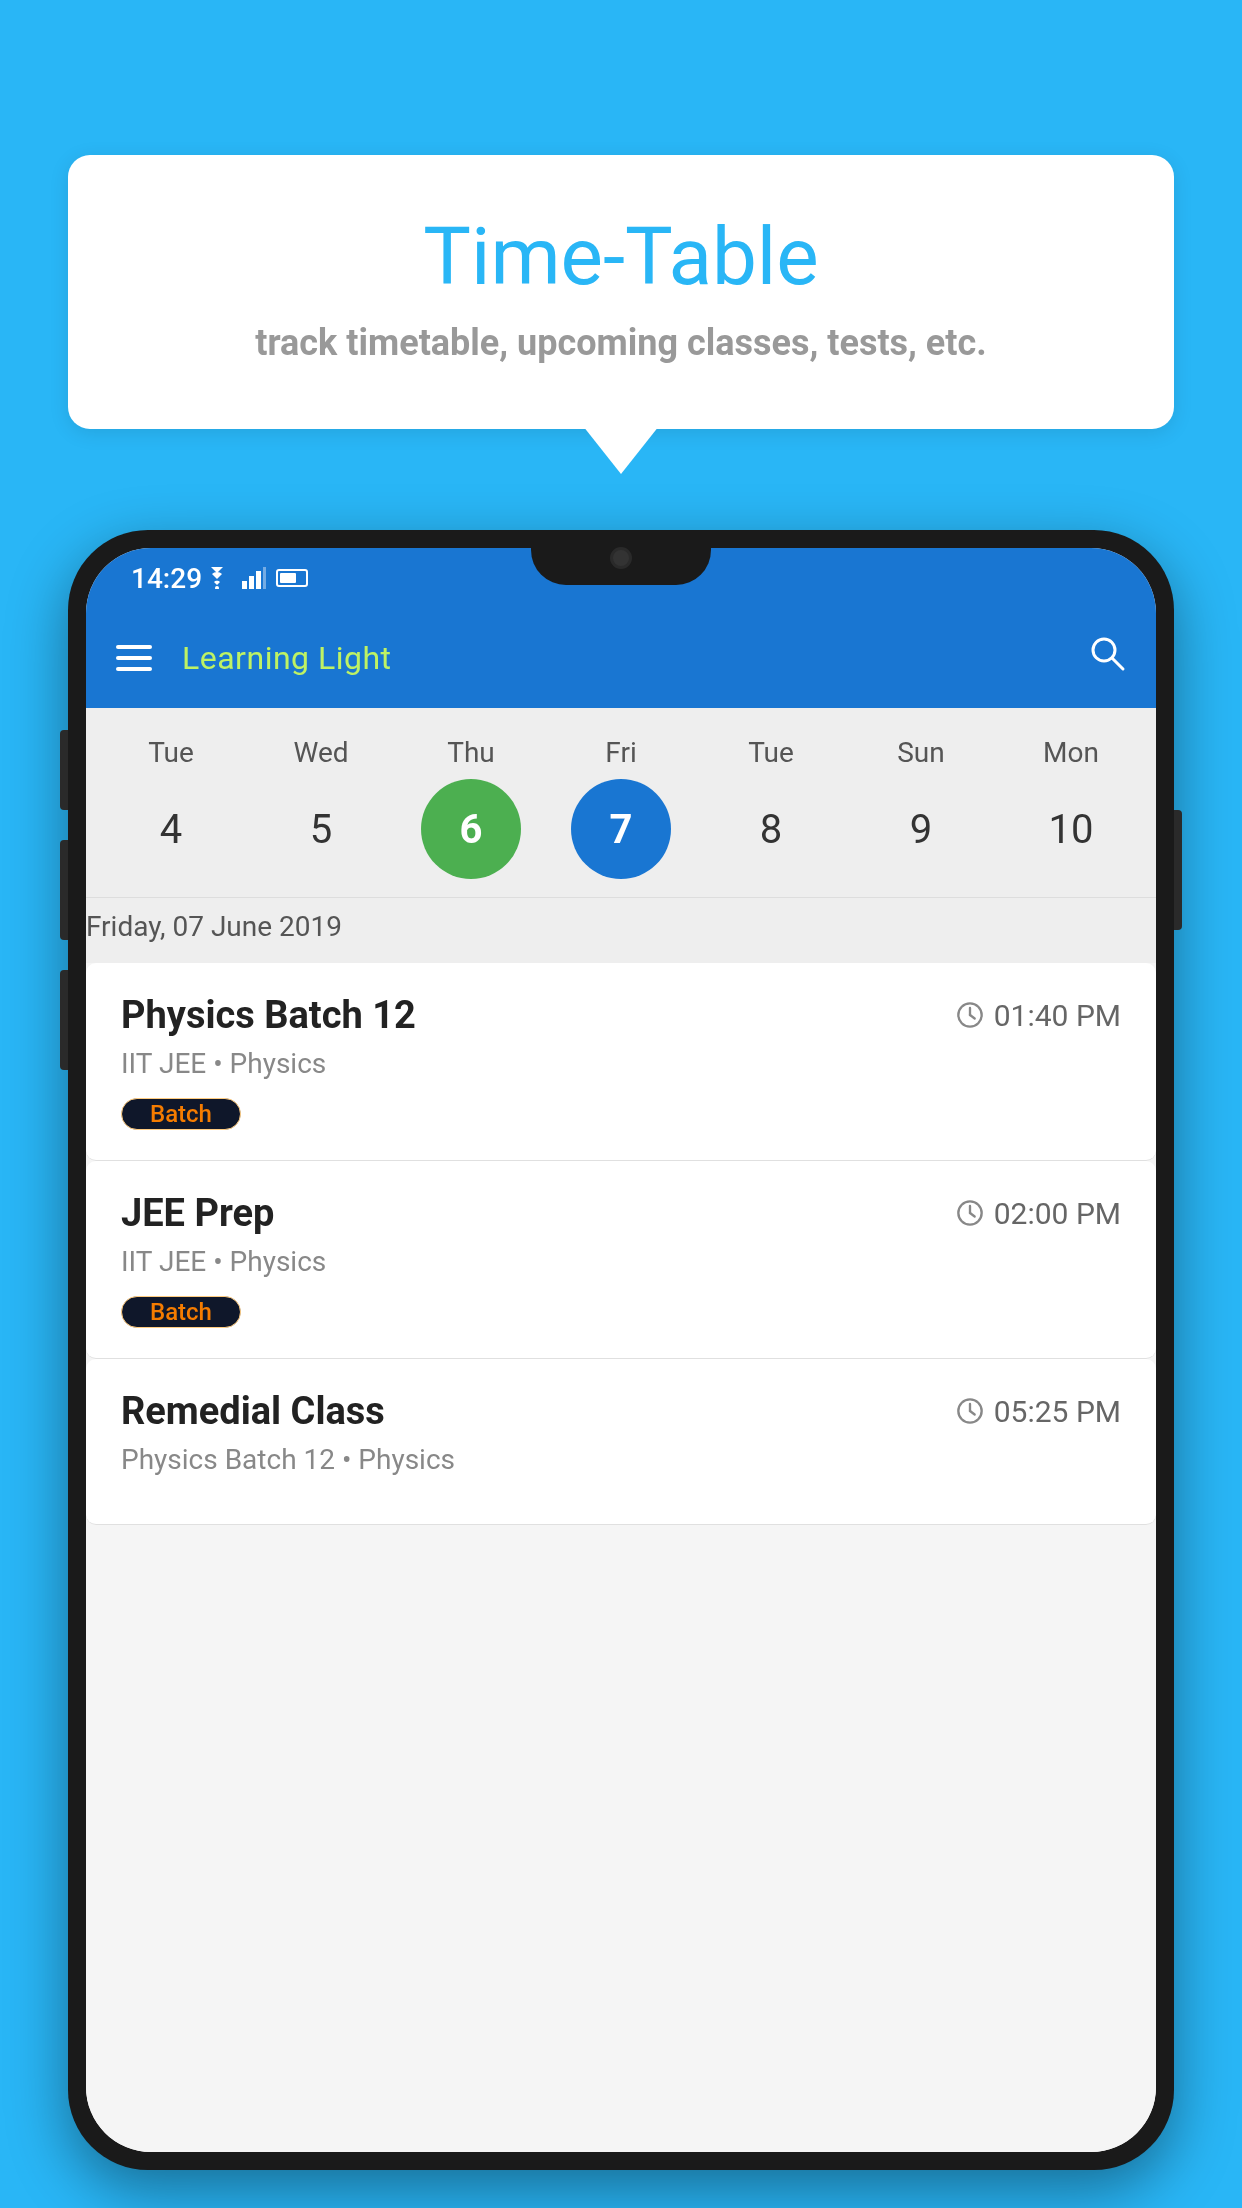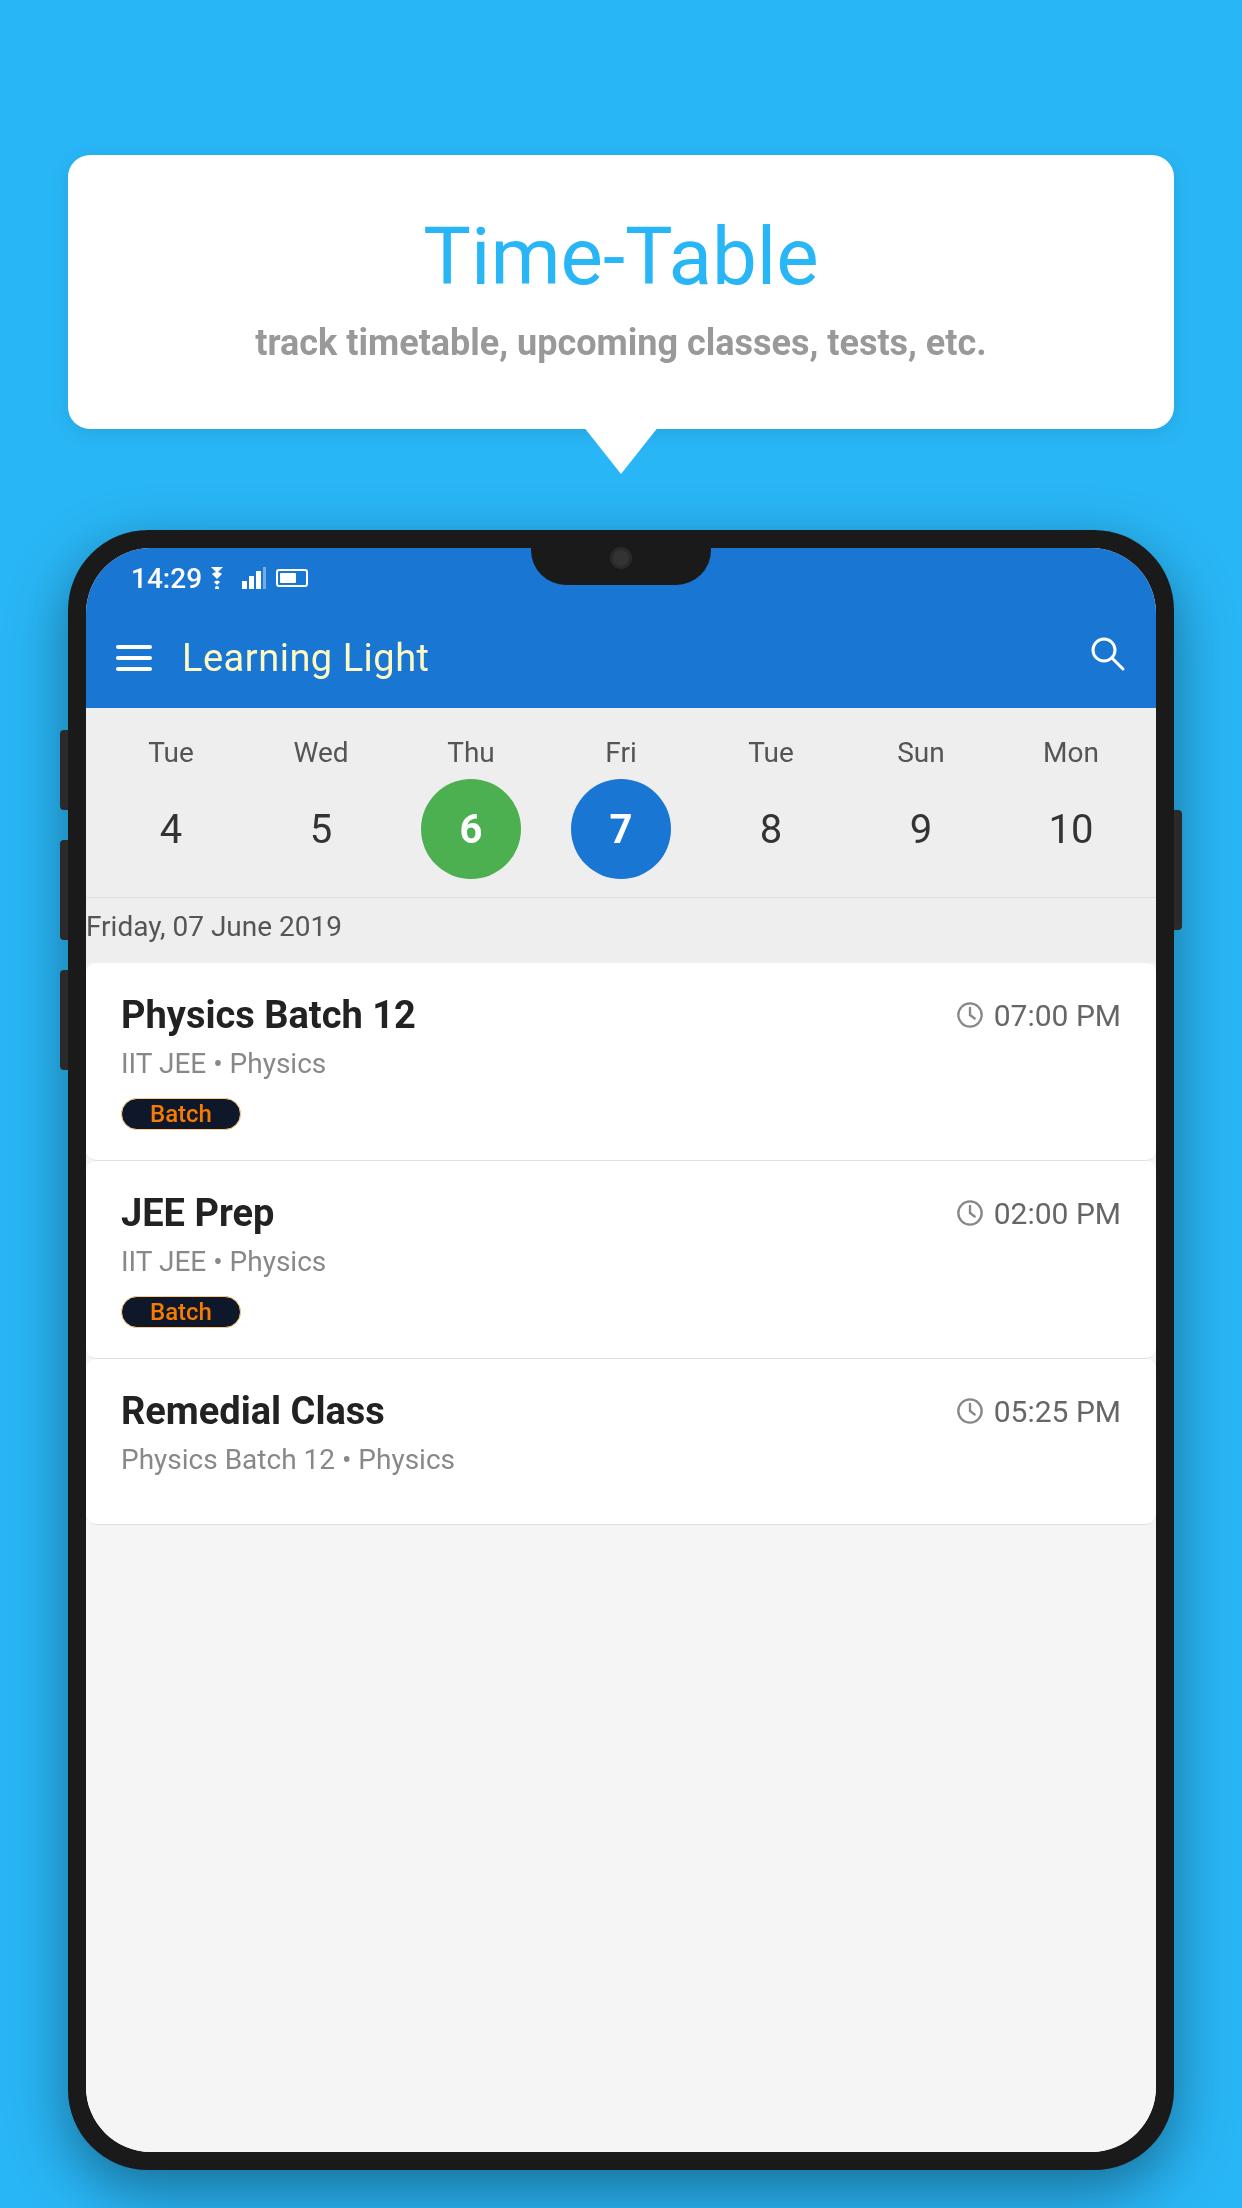--- a/index.html
+++ b/index.html
@@ -208,22 +208,22 @@
 
     .hamburger-line {
       width: 36px;
       height: 4px;
       background: white;
       border-radius: 2px;
     }
 
     .app-title {
       flex: 1;
-      color: #fef9c3;
-      font-size: 38px;
+      color: #bef264;
+      font-size: 32px;
       font-weight: 400;
       letter-spacing: 0.5px;
     }
 
     .search-btn {
       color: white;
       font-size: 40px;
       cursor: pointer;
     }
 
@@ -429,21 +429,21 @@
 
         <div class="schedule-item">
           <div class="schedule-item-header">
             <span class="schedule-item-title">Physics Batch 12</span>
             <div class="schedule-time">
               <svg class="clock-icon-svg" viewBox="0 0 24 24">
                 <circle cx="12" cy="12" r="10" stroke="#888" stroke-width="2" fill="none"></circle>
                 <line x1="12" y1="6" x2="12" y2="12" stroke="#888" stroke-width="2" stroke-linecap="round"></line>
                 <line x1="12" y1="12" x2="16" y2="15" stroke="#888" stroke-width="2" stroke-linecap="round"></line>
               </svg>
-              <span>07:00 PM</span>
+              <span>01:40 PM</span>
             </div>
           </div>
           <div class="schedule-sub">IIT JEE • Physics</div>
           <span class="badge">Batch</span>
         </div>
 
         <div class="schedule-item">
           <div class="schedule-item-header">
             <span class="schedule-item-title">JEE Prep</span>
             <div class="schedule-time">

